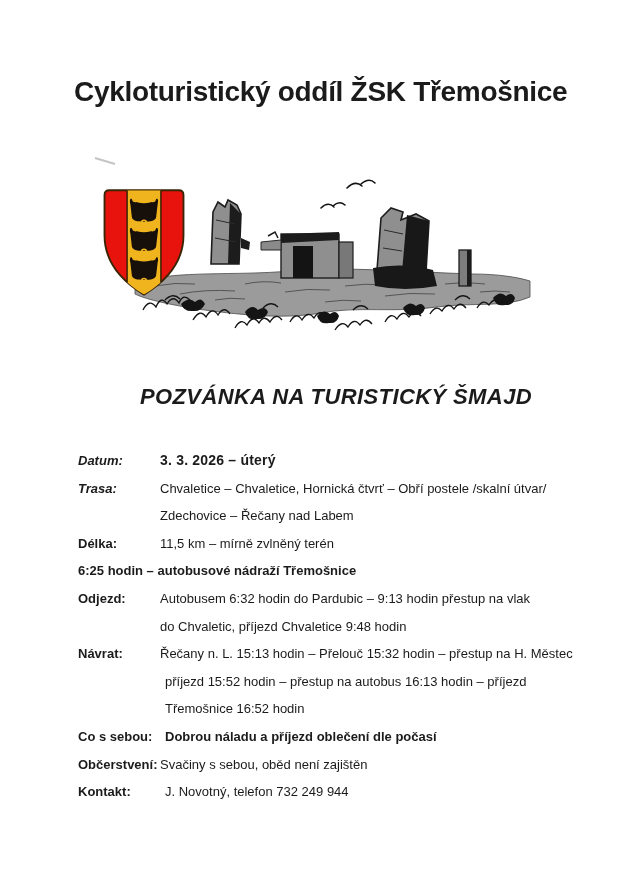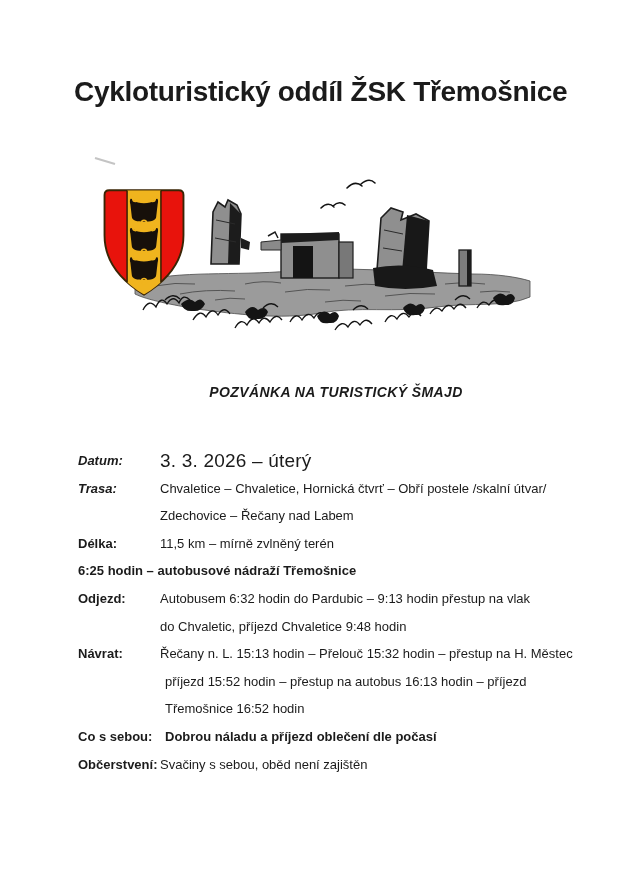--- a/index.html
+++ b/index.html
@@ -9,32 +9,32 @@
   }
   .title{
     position:absolute;left:74px;top:76px;width:520px;
     font-size:28px;font-weight:bold;letter-spacing:-0.3px;white-space:nowrap;
   }
   .illustration{position:absolute;left:85px;top:150px;width:460px;height:190px;}
   .castle-svg{position:absolute;left:0;top:0;width:460px;height:190px;}
   .shield-svg{position:absolute;left:12px;top:33px;width:94px;height:116px;}
   .subtitle{
     position:absolute;left:0;right:0;top:384px;text-align:center;padding-left:44px;
-    font-size:14px;font-weight:bold;font-style:italic;letter-spacing:0.4px;white-space:nowrap;
+    font-size:22px;font-weight:bold;font-style:italic;letter-spacing:0.4px;white-space:nowrap;
   }
   .details{
     position:absolute;left:78px;top:447px;width:535px;
     font-size:13px;line-height:27.6px;
   }
   .row{display:flex;align-items:flex-start;}
   .row .label{flex:0 0 82px;width:82px;font-weight:bold;white-space:nowrap;}
   .row.italic-label .label{font-style:italic;}
   .row .value{flex:1;}
   .value .line{white-space:nowrap;}
-  .r-datum .value{font-size:19px;font-weight:normal;letter-spacing:0.2px;}
+  .r-datum .value{font-size:14px;font-weight:bold;letter-spacing:0.2px;}
   .r-sraz .value{font-weight:bold;text-underline-offset:3px;}
   .r-cossebou .value{font-weight:bold;}
   .indent{padding-left:5px;}
 </style>
 </head>
 <body>
 
 <div class="title">Cykloturistický oddíl ŽSK Třemošnice</div>
 
 <div class="illustration">
@@ -195,14 +195,20 @@
     </div>
   </div>
 
   <div class="row r-obcerstveni">
     <div class="label">Občerstvení:</div>
     <div class="value">
       <div class="line">Svačiny s sebou, oběd není zajištěn</div>
     </div>
   </div>
 
+  <div class="row r-kontakt">
+    <div class="label">Kontakt:</div>
+    <div class="value">
+      <div class="line indent">J. Novotný, telefon 732 249 944</div>
+    </div>
+  </div>
 
 </div>
 
 </body></html>

